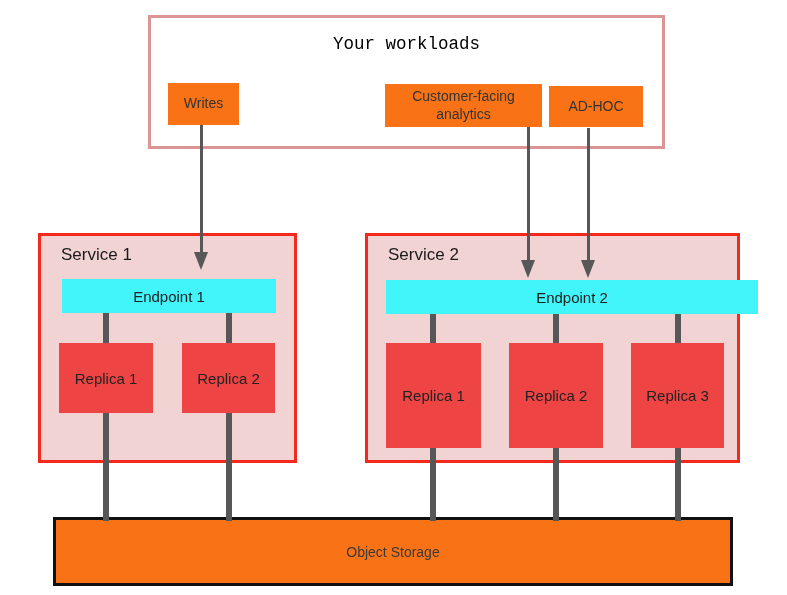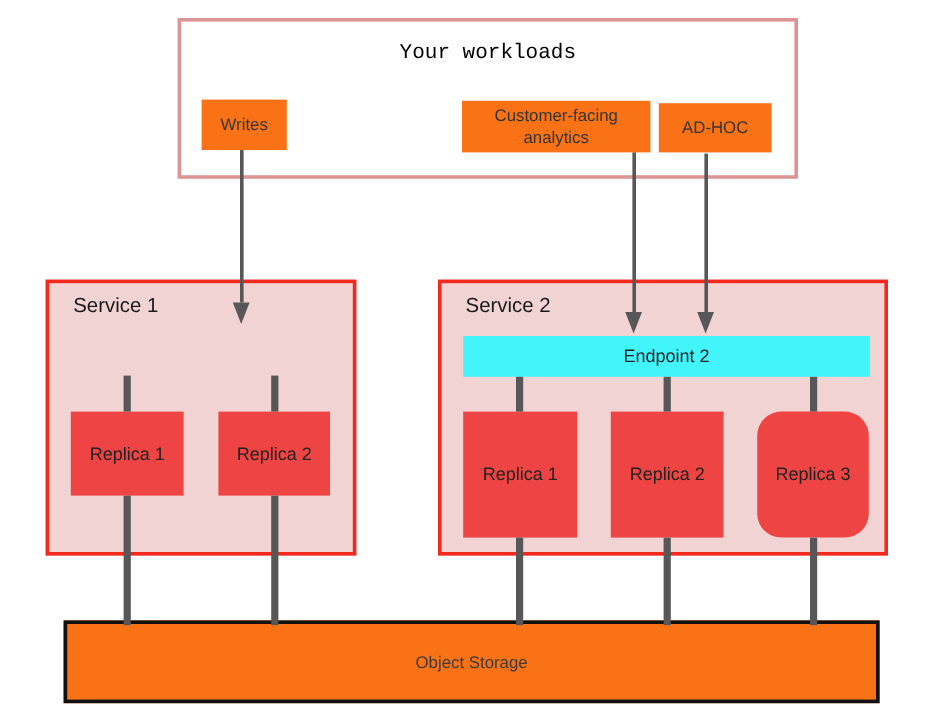--- a/index.html
+++ b/index.html
@@ -75,35 +75,35 @@
   .service-2-label { left: 388px; top: 245px; }
 
   .endpoint {
     background: #42f5fa;
     display: flex; align-items: center; justify-content: center;
     font-size: 15px;
     color: #222222;
     z-index: 2;
   }
   .endpoint-1 { left: 62px;  top: 279px; width: 214px; height: 34px; }
-  .endpoint-2 { left: 386px; top: 280px; width: 339px; height: 34px; }
+  .endpoint-2 { left: 386px; top: 280px; width: 372px; height: 34px; }
 
   .replica {
     background: #ef4444;
     display: flex; align-items: center; justify-content: center;
     font-size: 15px;
     color: #222222;
     z-index: 2;
     text-align: right;
   }
   .s1-r1 { left: 59px;  top: 343px; width: 94px; height: 70px; }
   .s1-r2 { left: 182px; top: 343px; width: 93px; height: 70px; }
   .s2-r1 { left: 386px; top: 343px; width: 95px; height: 105px; }
   .s2-r2 { left: 509px; top: 343px; width: 94px; height: 105px; }
-  .s2-r3 { left: 631px; top: 343px; width: 93px; height: 105px; border-radius: 20px; }
+  .s2-r3 { left: 631px; top: 343px; width: 93px; height: 105px; }
 
   
   .conn { width: 6px; background: #575757; z-index: 3; }
   .c-s1a-top { left: 103px; top: 313px; height: 30px; }
   .c-s1b-top { left: 226px; top: 313px; height: 30px; }
   .c-s1a-bot { left: 103px; top: 413px; height: 108px; }
   .c-s1b-bot { left: 226px; top: 413px; height: 108px; }
   .c-s2a-top { left: 430px; top: 314px; height: 29px; }
   .c-s2b-top { left: 553px; top: 314px; height: 29px; }
   .c-s2c-top { left: 675px; top: 314px; height: 29px; }
@@ -135,20 +135,21 @@
 
   <div class="abs arrow-line al-writes"></div>
   <div class="abs arrow-head ah-writes"></div>
   <div class="abs arrow-line al-analytics"></div>
   <div class="abs arrow-head ah-analytics"></div>
   <div class="abs arrow-line al-adhoc"></div>
   <div class="abs arrow-head ah-adhoc"></div>
 
   <div class="abs service-box service-1"></div>
   <div class="abs service-label service-1-label">Service 1</div>
+  <div class="abs endpoint endpoint-1">Endpoint 1</div>
   <div class="abs replica s1-r1">Replica 1</div>
   <div class="abs replica s1-r2">Replica 2</div>
 
   <div class="abs service-box service-2"></div>
   <div class="abs service-label service-2-label">Service 2</div>
   <div class="abs endpoint endpoint-2">Endpoint 2</div>
   <div class="abs replica s2-r1">Replica 1</div>
   <div class="abs replica s2-r2">Replica 2</div>
   <div class="abs replica s2-r3">Replica 3</div>
 

